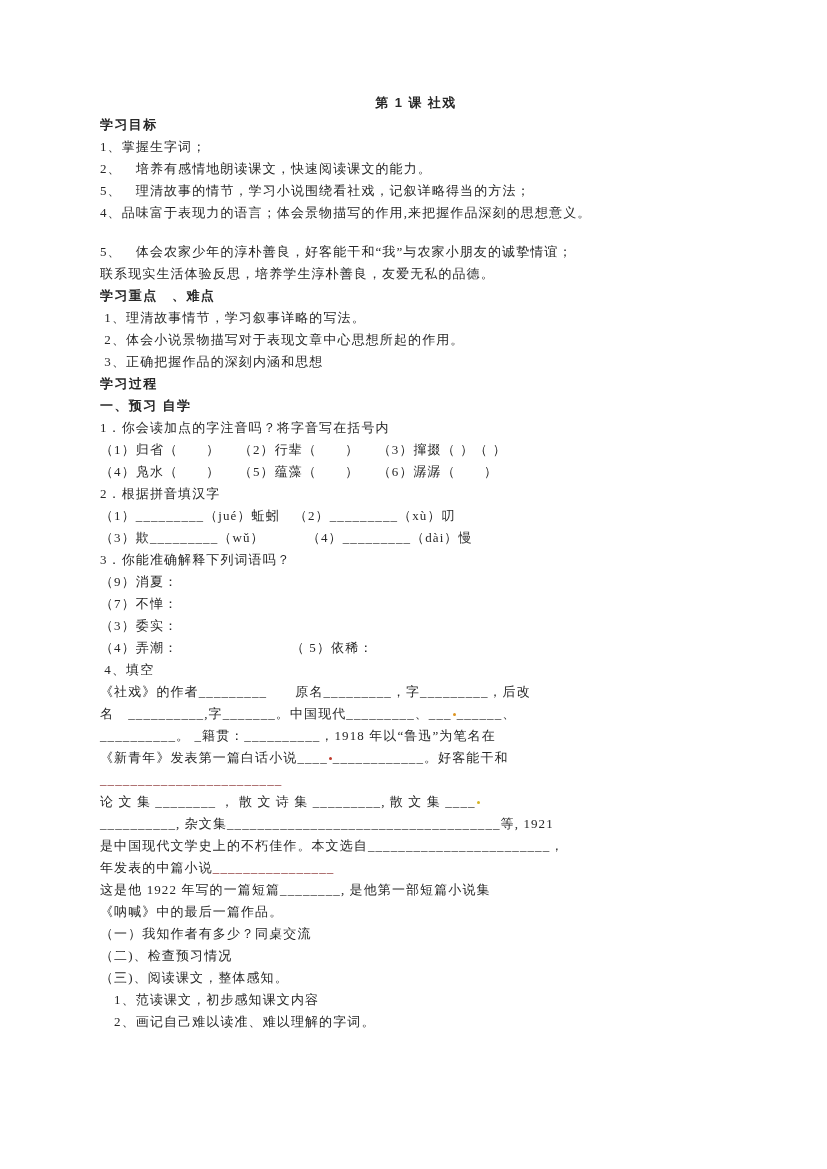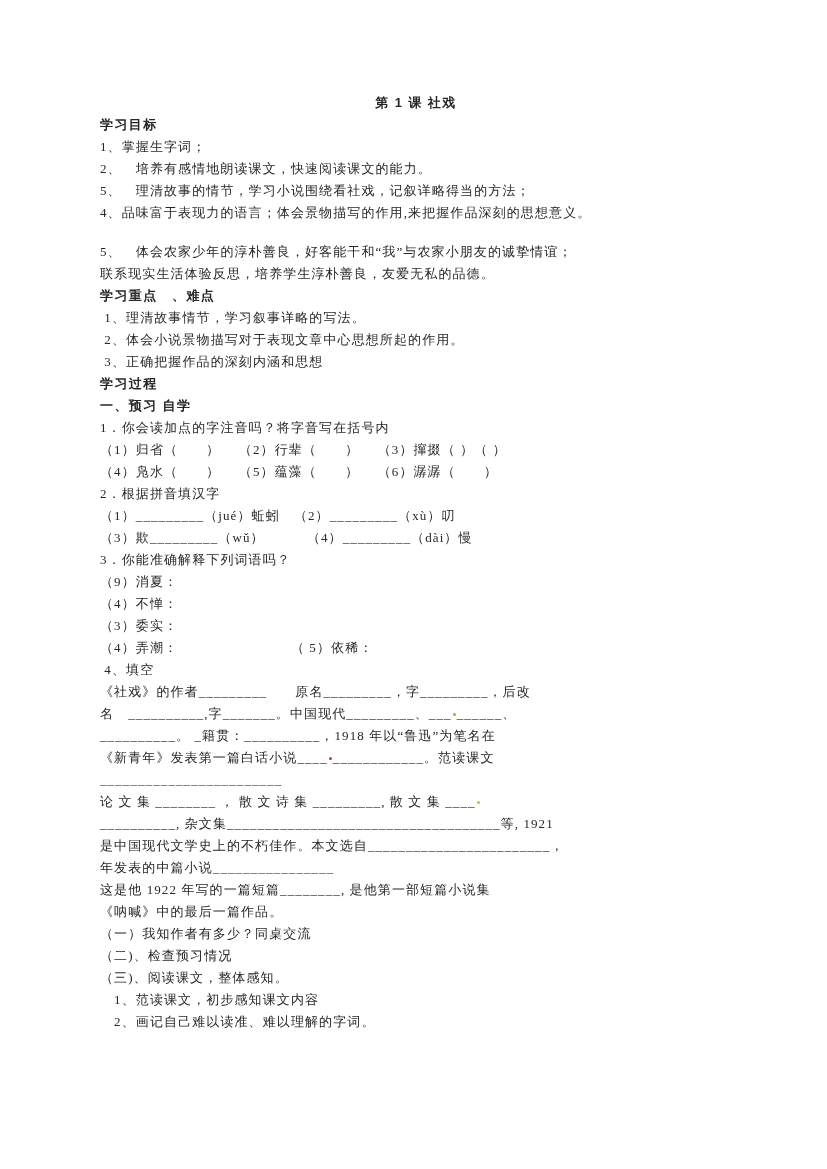--- a/index.html
+++ b/index.html
@@ -60,28 +60,28 @@
       <div class="line bold"><span>学习过程</span></div>
       <div class="line bold"><span>一、预习 自学</span></div>
       <div class="line"><span>1．你会读加点的字注音吗？将字音写在括号内</span></div>
       <div class="line"><span>（1）归省（　　）　 （2）行辈（　　）　 （3）撺掇（ ）（ ）</span></div>
       <div class="line"><span>（4）凫水（　　）　 （5）蕴藻（　　）　 （6）潺潺（　　）</span></div>
       <div class="line"><span>2．根据拼音填汉字</span></div>
       <div class="line"><span>（1）_________（jué）蚯蚓　（2）_________（xù）叨</span></div>
       <div class="line"><span>（3）欺_________（wǔ）　　　（4）_________（dài）慢</span></div>
       <div class="line"><span>3．你能准确解释下列词语吗？</span></div>
       <div class="line"><span>（9）消夏：</span></div>
-      <div class="line"><span>（4）不惮：</span></div>
+      <div class="line"><span>（7）不惮：</span></div>
       <div class="line"><span>（3）委实：</span></div>
       <div class="line"><span>（4）弄潮：　　　　　　　　（ 5）依稀：</span></div>
       <div class="line"><span> 4、填空</span></div>
       <div class="line"><span>《社戏》的作者_________　　原名_________，字_________，后改</span></div>
       <div class="line"><span>名　__________,字_______。中国现代_________、___</span><span class="dot" style="background: rgb(221, 149, 34);"></span><span>______、</span></div>
       <div class="line"><span>__________。 _籍贯：__________，1918 年以“鲁迅”为笔名在</span></div>
-      <div class="line"><span>《新青年》发表第一篇白话小说____</span><span class="dot" style="background: rgb(191, 58, 43);"></span><span>____________。范读课文</span></div>
+      <div class="line"><span>《新青年》发表第一篇白话小说____</span><span class="dot" style="background: rgb(191, 58, 43);"></span><span>____________。好客能干和</span></div>
       <div class="line"><span class="gray">________________________</span></div>
       <div class="line"><span>论 文 集 ________ ， 散 文 诗 集 _________, 散 文 集 ____</span><span class="dot" style="background: rgb(214, 180, 33);"></span></div>
       <div class="line"><span>__________, 杂文集____________________________________等, 1921</span></div>
       <div class="line"><span>是中国现代文学史上的不朽佳作。本文选自________________________，</span></div>
       <div class="line"><span>年发表的中篇小说</span><span class="gray">________________</span></div>
       <div class="line"><span>这是他 1922 年写的一篇短篇________, 是他第一部短篇小说集</span></div>
       <div class="line"><span>《呐喊》中的最后一篇作品。</span></div>
       <div class="line"><span>（一）我知作者有多少？同桌交流</span></div>
       <div class="line"><span>（二)、检查预习情况</span></div>
       <div class="line"><span>（三)、阅读课文，整体感知。</span></div>

